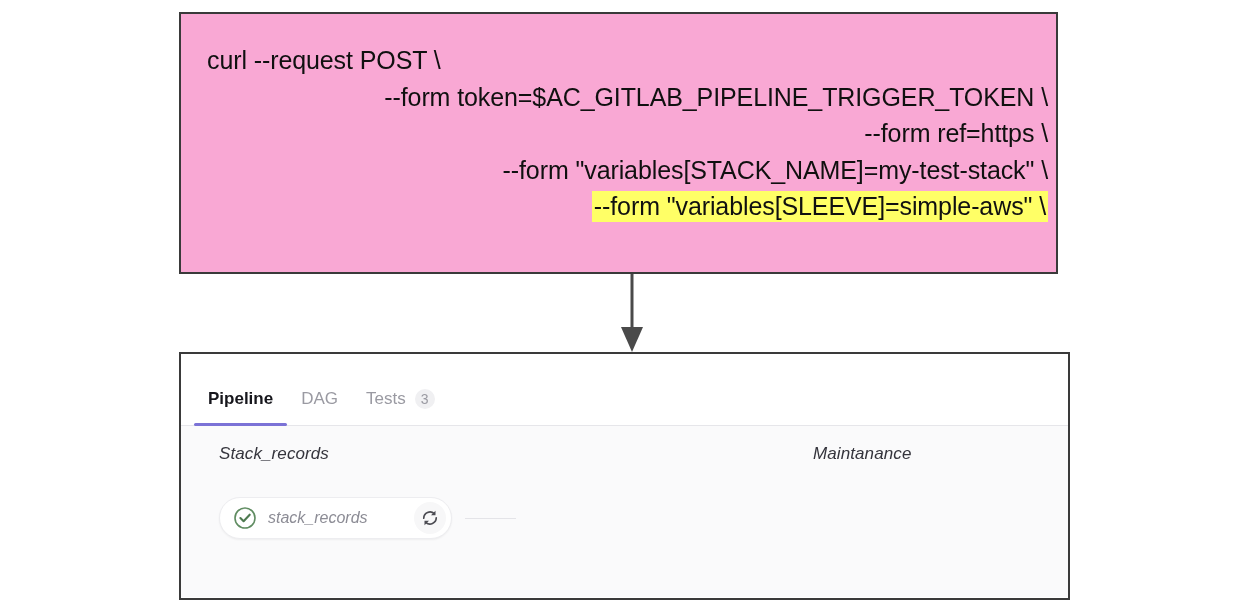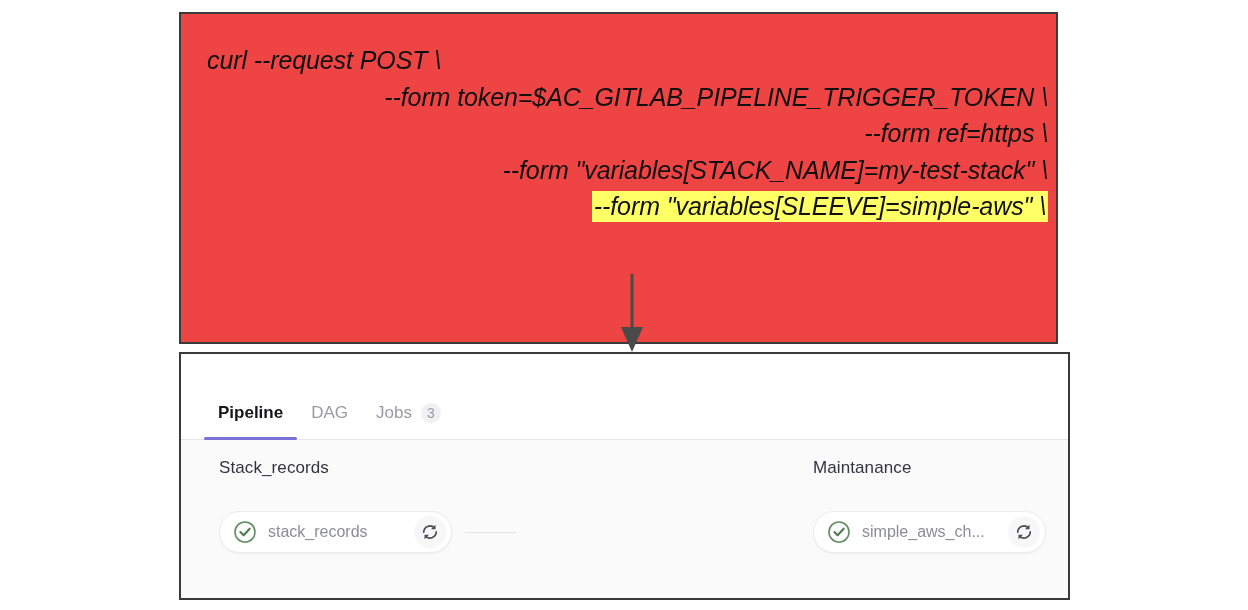--- a/index.html
+++ b/index.html
@@ -16,25 +16,24 @@
     font-family: "Liberation Sans", sans-serif;
     -webkit-font-smoothing: antialiased;
   }
 
   
   .code-box {
     position: absolute;
     left: 179px;
     top: 12px;
     width: 879px;
-    height: 332px;
-    box-sizing: border-box;
-    background: #ef4444;
+    height: 262px;
+    box-sizing: border-box;
+    background: #f9a8d4;
     border: 2px solid #3a3a3a;
-    font-style: italic;
   }
   .code-lines {
     position: absolute;
     left: 26px;
     top: 28px;
     right: 8px;
   }
   .code-line {
     font-family: "Liberation Sans", sans-serif;
     font-size: 25px;
@@ -70,26 +69,26 @@
     top: 352px;
     width: 891px;
     height: 248px;
     box-sizing: border-box;
     background: #ffffff;
     border: 2px solid #3a3a3a;
     overflow: hidden;
   }
   .tabbar {
     position: relative;
-    height: 86px;
+    height: 72px;
     background: #ffffff;
     border-bottom: 1px solid #e6e6ea;
     display: flex;
     align-items: flex-end;
-    padding-left: 23px;
+    padding-left: 13px;
     box-sizing: border-box;
   }
   .tab {
     position: relative;
     display: flex;
     align-items: center;
     gap: 9px;
     padding: 0 14px 16px 14px;
     font-size: 17px;
     color: #9a9aa2;
@@ -126,20 +125,21 @@
   }
 
   .graph {
     position: relative;
     height: 171px;
     background: #fafafb;
   }
   .stages {
     display: flex;
     padding: 18px 0 0 0;
+    font-style: italic;
   }
   .stage {
     position: relative;
     width: 297px;
     flex: 0 0 297px;
     box-sizing: border-box;
     padding-left: 38px;
   }
   .stage-title {
     font-size: 17px;
@@ -226,21 +226,21 @@
 <div class="pipeline-box">
 
   <div class="tabbar">
     <div class="tab active">
       <span>Pipeline</span>
     </div>
     <div class="tab">
       <span>DAG</span>
     </div>
     <div class="tab">
-      <span>Jobs</span>
+      <span>Tests</span>
       <span class="tab-badge">3</span>
     </div>
   </div>
 
   <div class="graph">
     <div class="stages">
 
       <div class="stage">
         <div class="stage-title">Stack_records</div>
         <div class="job-row">
@@ -263,36 +263,17 @@
           </div>
           <div class="connector"></div>
         </div>
       </div>
 
       <div class="stage">
       </div>
 
       <div class="stage">
         <div class="stage-title">Maintanance</div>
-        <div class="job-row">
-          <div class="job-pill">
-            <span class="status-icon">
-              <svg width="24" height="24" viewBox="0 0 24 24">
-                <circle cx="12" cy="12" r="10" fill="none" stroke="#5f8c61" stroke-width="1.6"></circle>
-                <path d="M7.4 12.1 L10.6 15.2 L16.7 8.7" fill="none" stroke="#4e7a50" stroke-width="2.1" stroke-linecap="round" stroke-linejoin="round"></path>
-              </svg>
-            </span>
-            <span class="job-name">simple_aws_ch...</span>
-            <span class="retry-btn">
-              <svg width="20" height="20" viewBox="0 0 24 24">
-                <path d="M4.5 12.2a7.5 7.5 0 0 1 12.6-5.4" fill="none" stroke="#4b4b52" stroke-width="2" stroke-linecap="round"></path>
-                <polygon points="18.6,3.2 18.6,8.6 13.2,8.6" fill="#4b4b52"></polygon>
-                <path d="M19.5 11.8a7.5 7.5 0 0 1-12.6 5.4" fill="none" stroke="#4b4b52" stroke-width="2" stroke-linecap="round"></path>
-                <polygon points="5.4,20.8 5.4,15.4 10.8,15.4" fill="#4b4b52"></polygon>
-              </svg>
-            </span>
-          </div>
-        </div>
       </div>
 
     </div>
   </div>
 </div>
 
 </body></html>

